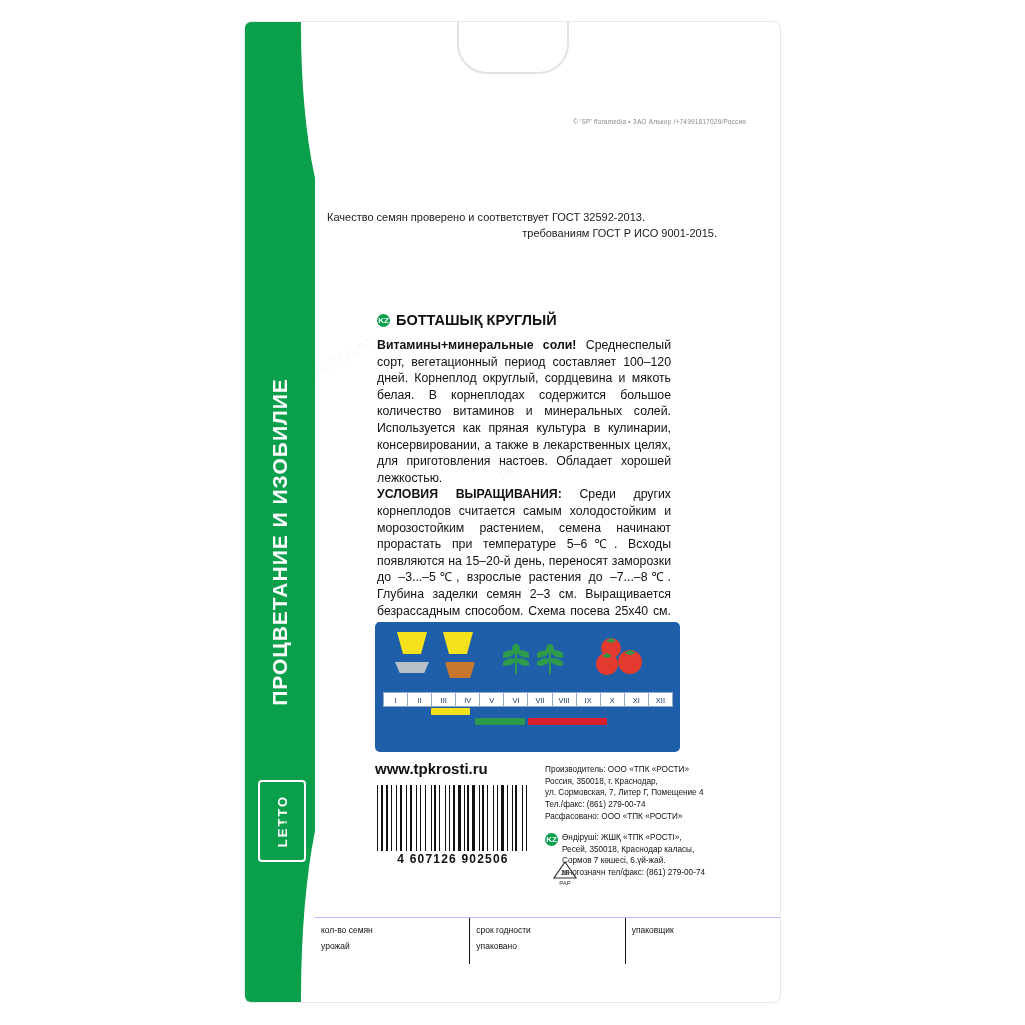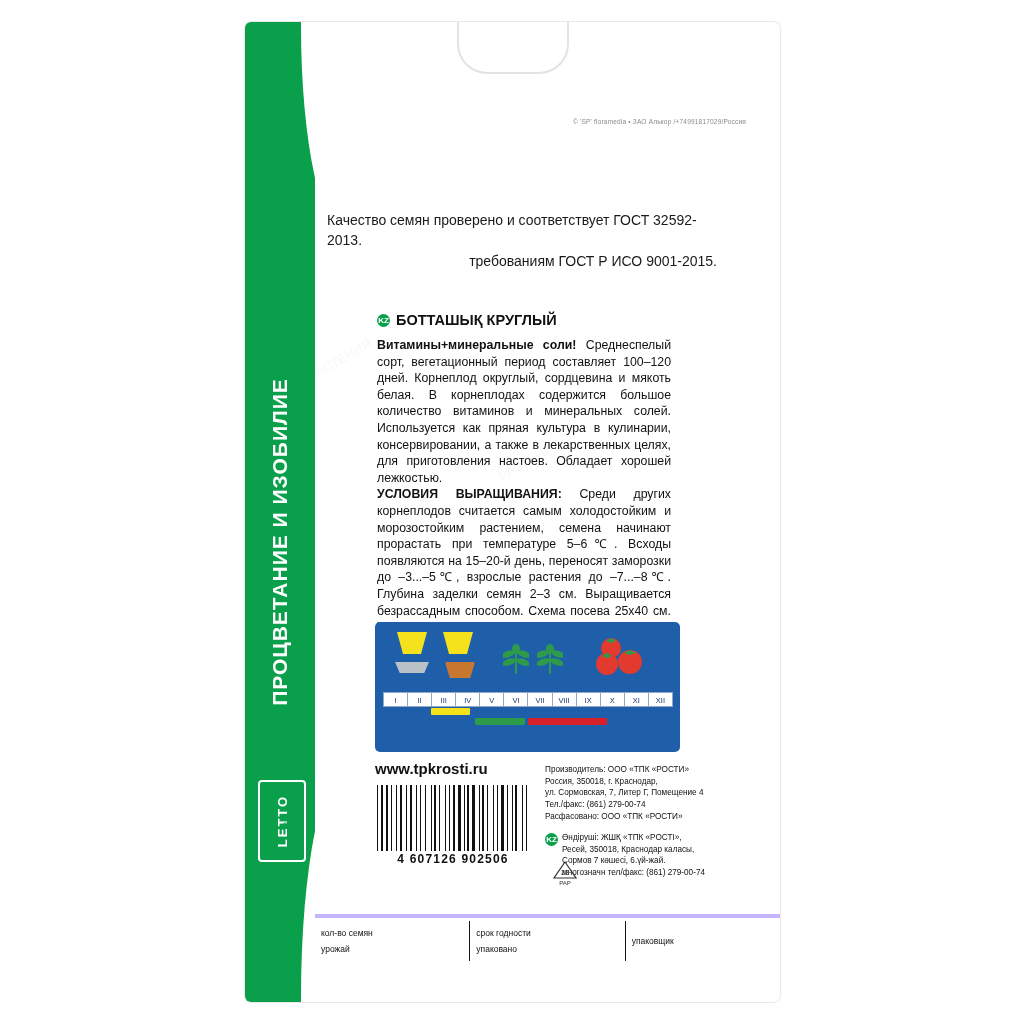--- a/index.html
+++ b/index.html
@@ -51,21 +51,21 @@
     width:108px;height:58px;border:2px solid #e3e3e3;border-top:none;
     border-bottom-left-radius:30px;border-bottom-right-radius:30px;
     background:#ffffff;
   }
   .tiny-credit{
     position:absolute;right:34px;top:96px;font-size:6.5px;color:#8a8a8a;
     letter-spacing:0.2px;
   }
   .gost{
     position:absolute;left:82px;top:188px;width:390px;
-    font-size:14px;line-height:1.45;color:#1a1a1a;text-align:right;
+    font-size:11px;line-height:1.45;color:#1a1a1a;text-align:right;
   }
   .gost div:first-child{text-align:left;}
   .title{
     position:absolute;left:132px;top:263px;font-size:20px;font-weight:bold;color:#111;letter-spacing:0.3px;
   }
   .subtitle{
     position:absolute;left:132px;top:290px;font-size:14.5px;font-weight:bold;color:#111;
     display:flex;align-items:center;gap:6px;
   }
   .kz-mark{
@@ -121,23 +121,22 @@
     position:absolute;left:300px;top:742px;width:190px;font-size:8.2px;line-height:1.42;color:#111;
   }
   .producer .kz{margin-top:10px;display:flex;gap:4px;}
   .producer .kz .kz-mark{flex:none;margin-top:1px;}
   .pet{
     position:absolute;left:300px;top:838px;width:40px;text-align:center;font-size:6px;color:#333;
   }
   .pet svg{display:block;margin:0 auto;}
   
   .form{
-    position:absolute;left:70px;bottom:38px;right:0;height:46px;border-top:4px solid #c4b5fd;
+    position:absolute;left:70px;bottom:38px;right:0;height:46px;border-top:1px solid #c4b5fd;
     display:flex;
-    align-items:center;
   }
   .form .fcell{
     flex:1;border-right:1px solid #111;padding:4px 6px;font-size:8.5px;line-height:1.9;color:#111;
   }
   .form .fcell:last-child{border-right:none;}
   .watermark{
     position:absolute;left:0;top:0;width:100%;height:100%;pointer-events:none;
     color:rgba(0,0,0,0.035);font-size:13px;
   }
   .watermark span{position:absolute;transform:rotate(-30deg);white-space:nowrap;}

